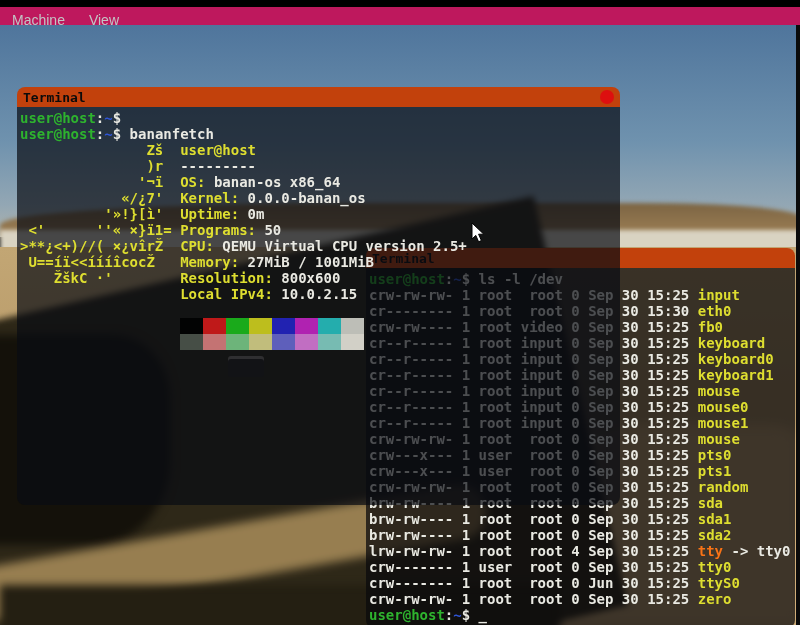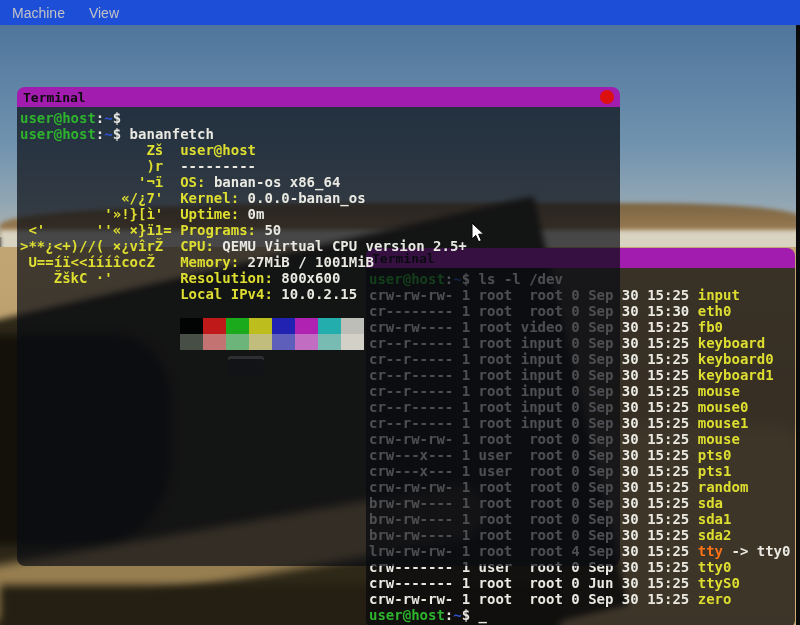--- a/index.html
+++ b/index.html
@@ -1,19 +1,19 @@
 <!DOCTYPE html>
 <html><head>
 <meta charset="utf-8">
 <style>
   html,body{margin:0;padding:0;background:#000;}
   .screen{position:relative;width:800px;height:625px;overflow:hidden;background:#000;
           font-family:"DejaVu Sans Mono",monospace;}
   
-  .menubar{position:absolute;left:0;top:0;width:800px;height:25px;background:#1d4ed8;
+  .menubar{position:absolute;left:0;top:7px;width:800px;height:25px;background:#be185d;
            display:flex;align-items:center;padding:0;box-sizing:border-box;}
   .menu-item{color:#c3c4c5;font:14px "Liberation Sans",sans-serif;padding:0 12px;height:25px;
              display:flex;align-items:center;}
   
   .wallpaper{position:absolute;left:0;top:25px;width:800px;height:600px;overflow:hidden;}
   .wp{position:absolute;}
   .sky{left:0;top:0;width:800px;height:212px;
        background:linear-gradient(#4f759c,#6f92ae 55%,#93a7b4 85%,#b0b4ac);}
   .hills{left:0;top:178px;width:800px;height:42px;
          background:linear-gradient(#7c6543,#a5855a);border-radius:45% 20% 35% 15%/22px 14px 8px 10px;
@@ -28,29 +28,29 @@
   .rock-deep{left:-20px;top:310px;width:190px;height:210px;background:#14110a;
              border-radius:0 30% 40% 0;filter:blur(5px);}
   .sand-path{left:-30px;top:500px;width:520px;height:55px;background:#b2945f;
              transform:rotate(-10deg);border-radius:40px;filter:blur(5px);opacity:.8;}
   .rock-foot{left:0px;top:560px;width:560px;height:60px;background:#241f12;filter:blur(4px);}
   .truck-body{left:228px;top:334px;width:36px;height:18px;background:#2a2620;
               border-radius:3px;box-shadow:0 -3px 0 0 #8a8478;}
   .right-strip{left:796px;top:0;width:4px;height:600px;background:#0b0b0b;}
   
   .window{position:absolute;border-radius:8px;}
-  .titlebar{height:20px;background:#a21caf;border-radius:8px 8px 0 0;display:flex;
+  .titlebar{height:20px;background:#c2410c;border-radius:8px 8px 0 0;display:flex;
             align-items:center;padding:0 6px;box-sizing:border-box;}
   .title{font:bold 13px "DejaVu Sans Mono",monospace;color:#0b0b0b;}
   .close-btn{width:14px;height:14px;border-radius:50%;background:#dd0f0f;margin-left:auto;}
   .tbody{box-sizing:border-box;border-radius:0 0 8px 8px;}
   #terminal2{left:366px;top:248px;width:429px;height:380px;}
   #terminal2 .tbody{background:rgba(10,10,12,0.74);height:360px;}
   #terminal1{left:17px;top:87px;width:603px;height:418px;}
-  #terminal1 .tbody{background:rgba(8,11,18,0.70);height:459px;}
+  #terminal1 .tbody{background:rgba(8,11,18,0.70);height:398px;}
   pre.term{margin:0;padding:3px 0 0 3px;font:bold 14px/16px "DejaVu Sans Mono",monospace;
            color:#e9e9e2;}
   .g{color:#2eb32e;} .b{color:#2f55d4;} .y{color:#dede30;} .c{color:#f97316;} .w{color:#e9e9e2;}
   .palette-row{height:16px;display:flex;padding-left:163px;}
   .swatch{width:23px;height:16px;opacity:.85;}
   
   .mouse{position:absolute;left:471px;top:222px;z-index:50;}
 </style>
 </head>
 <body>

